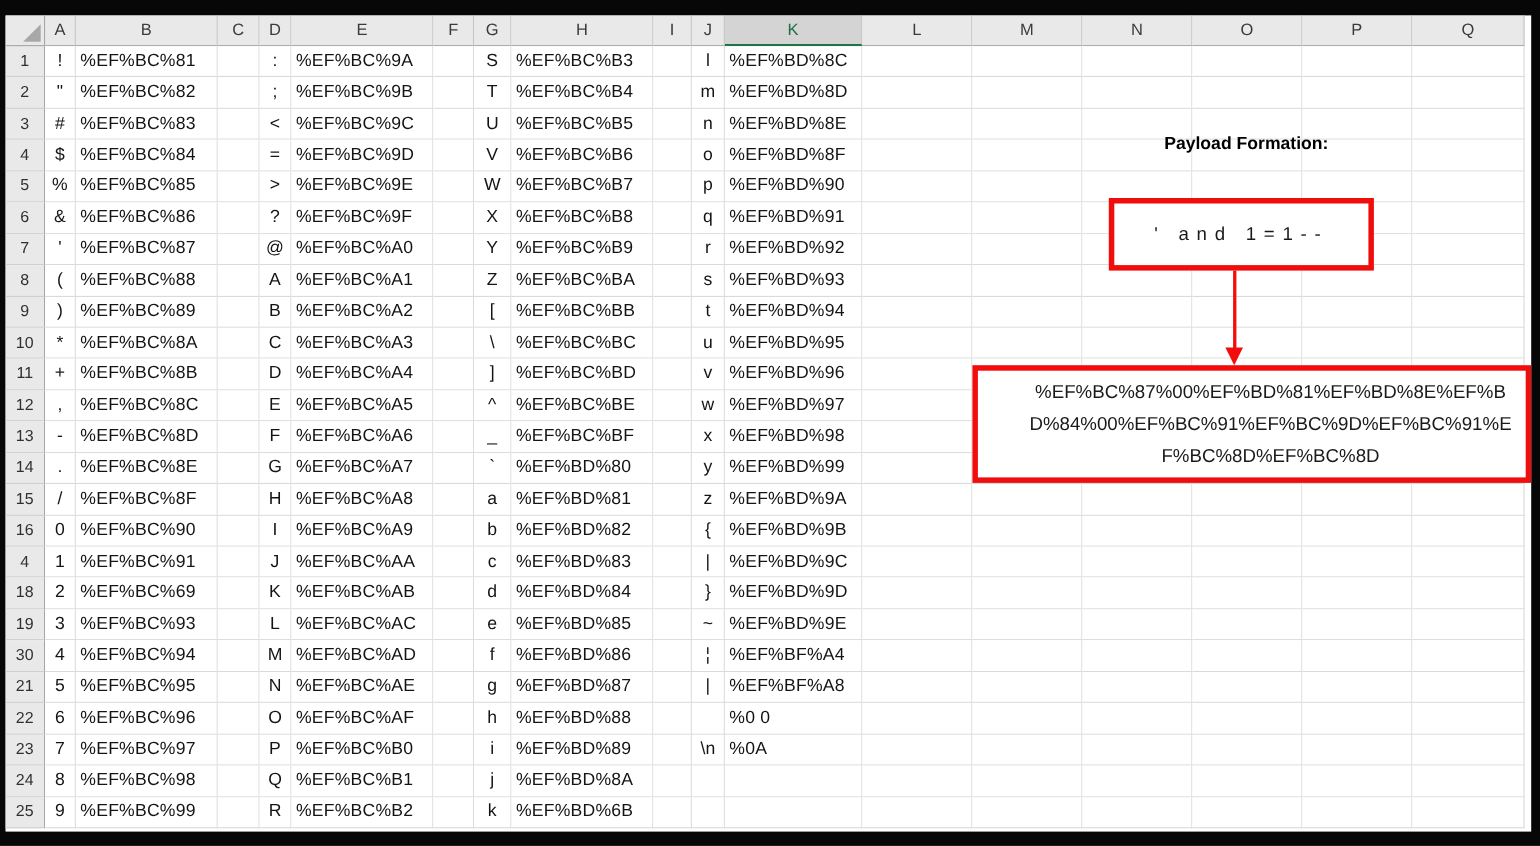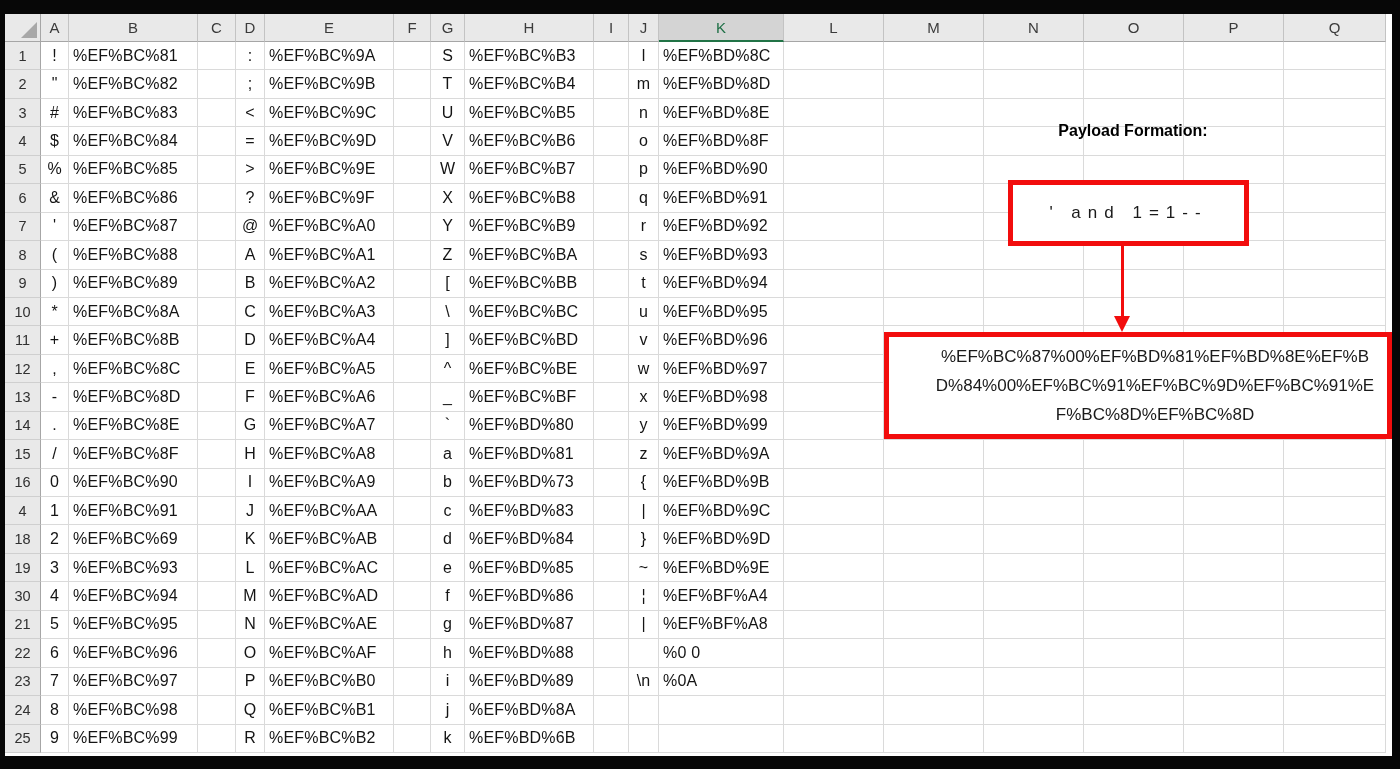--- a/index.html
+++ b/index.html
@@ -381,21 +381,21 @@
         <div class="cell"></div>
         <div class="cell"></div>
         <div class="rnum">16</div>
         <div class="cell char">0</div>
         <div class="cell code">%EF%BC%90</div>
         <div class="cell"></div>
         <div class="cell char">I</div>
         <div class="cell code">%EF%BC%A9</div>
         <div class="cell"></div>
         <div class="cell char">b</div>
-        <div class="cell code">%EF%BD%73</div>
+        <div class="cell code">%EF%BD%82</div>
         <div class="cell"></div>
         <div class="cell char">{</div>
         <div class="cell code">%EF%BD%9B</div>
         <div class="cell"></div>
         <div class="cell"></div>
         <div class="cell"></div>
         <div class="cell"></div>
         <div class="cell"></div>
         <div class="cell"></div>
         <div class="rnum">4</div>

